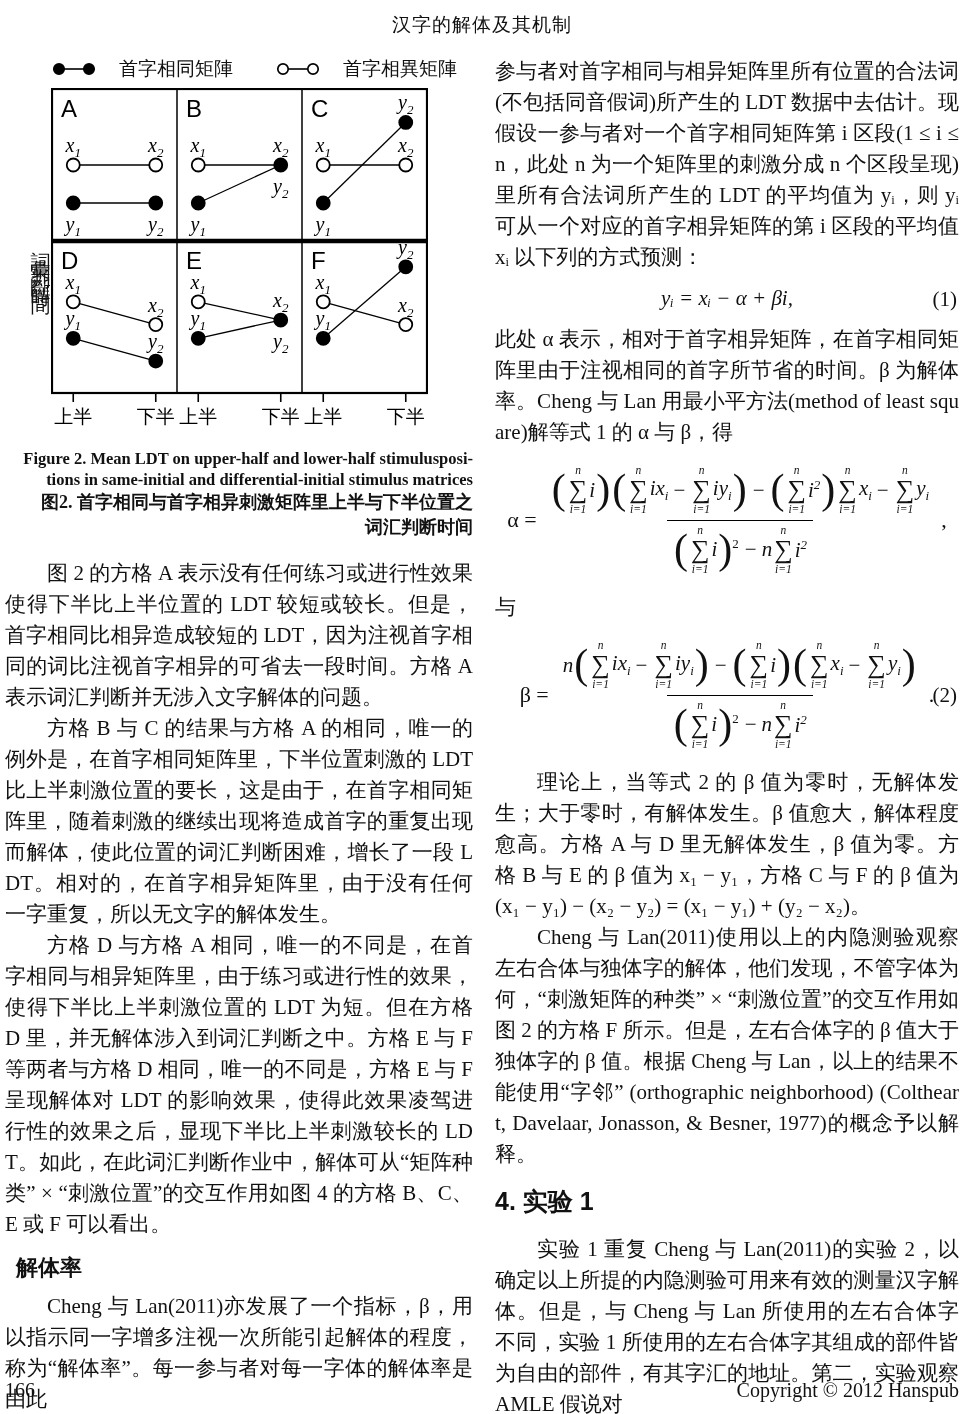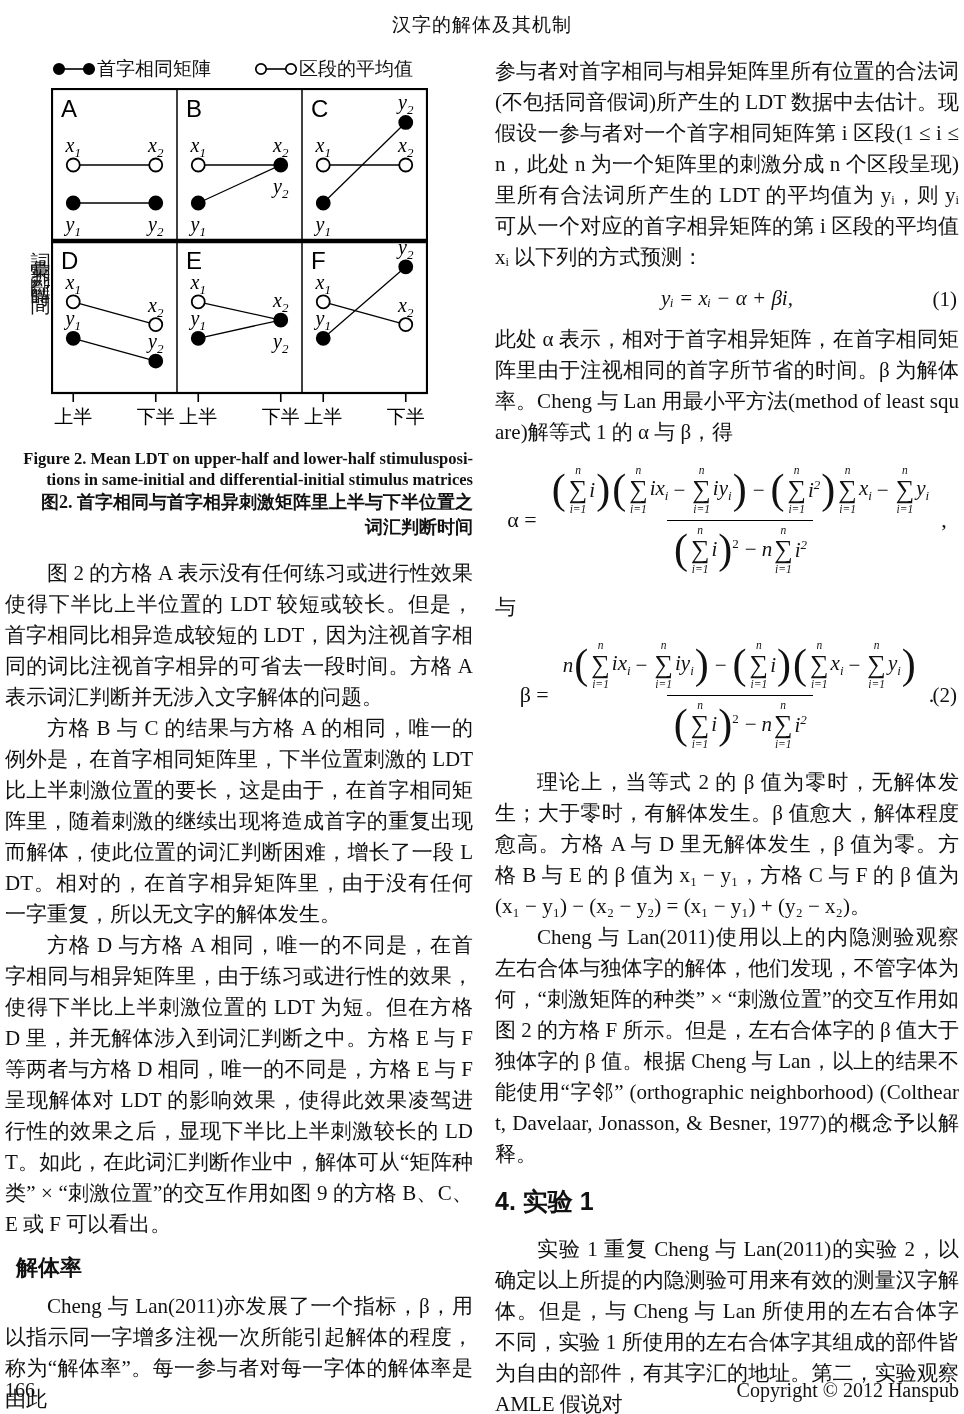--- a/index.html
+++ b/index.html
@@ -12,21 +12,21 @@
   .page-header{
     text-align:center;padding-top:12px;font-size:19px;letter-spacing:1px;
   }
   .content{display:flex;gap:22px;padding:18px 5px 0 5px;}
   .col-left{width:468px;flex:0 0 468px;}
   .col-right{flex:1;min-width:0;}
 
   
   .figure-block{margin-bottom:18px;}
   .legend{display:flex;gap:42px;align-items:center;margin:0 0 6px 46px;}
-  .legend-item{display:flex;align-items:center;gap:0;font-size:19px;}
+  .legend-item{display:flex;align-items:center;gap:22px;font-size:19px;}
   .figure-body{display:flex;align-items:center;}
   .y-axis-label{
     flex:0 0 46px;display:flex;justify-content:center;
     writing-mode:vertical-rl;text-orientation:upright;
     font-size:20px;letter-spacing:9px;line-height:1;
   }
   .figure-caption{text-align:right;margin-top:12px;}
   .cap-en{font-weight:bold;font-size:16.5px;line-height:21px;}
   .cap-zh{font-weight:bold;font-size:18px;line-height:25px;
           font-family:Liberation Serif, serif;}
@@ -92,21 +92,21 @@
                 <circle cx="38" cy="8" r="5.2" fill="#000" stroke="#000" stroke-width="1.7"></circle>
               </svg>
               <span>首字相同矩陣</span>
             </span>
             <span class="legend-item">
               <svg width="46" height="16">
                 <line x1="8" y1="8" x2="38" y2="8" stroke="#000" stroke-width="1.6"></line>
                 <circle cx="8" cy="8" r="5.2" fill="#fff" stroke="#000" stroke-width="1.7"></circle>
                 <circle cx="38" cy="8" r="5.2" fill="#fff" stroke="#000" stroke-width="1.7"></circle>
               </svg>
-              <span>区段的平均值</span>
+              <span>首字相異矩陣</span>
             </span>
           </div>
         <div class="figure-body">
           <div class="y-axis-label">詞彙判斷時間</div>
           <div id="figure-panels"><svg width="377" height="344" viewBox="-1 -1 377 344">
                 <g>
                   <text x="9" y="28" font-family="&quot;Liberation Sans&quot;,&quot;DejaVu Sans&quot;,sans-serif" font-size="24" fill="#000">A</text>
                   <line x1="21.25" y1="76" x2="103.75" y2="76" stroke="#000" stroke-width="1.3"></line>
                   <line x1="21.25" y1="114" x2="103.75" y2="114" stroke="#000" stroke-width="1.3"></line>
                   <circle cx="21.25" cy="76" r="6.5" fill="#fff" stroke="#000" stroke-width="1.8"></circle>
@@ -202,21 +202,21 @@
         <div class="figure-caption">
           <div class="cap-en">Figure 2. Mean LDT on upper-half and lower-half stimulusposi-</div>
           <div class="cap-en">tions in same-initial and differential-initial stimulus matrices</div>
           <div class="cap-zh">图2. 首字相同与首字相异刺激矩阵里上半与下半位置之</div>
           <div class="cap-zh">词汇判断时间</div>
         </div>
       </div>
       <div class="flow" id="left-flow">
           <p class="body-p indent">图 2 的方格 A 表示没有任何练习或进行性效果使得下半比上半位置的 LDT 较短或较长。但是，首字相同比相异造成较短的 LDT，因为注视首字相同的词比注视首字相异的可省去一段时间。方格 A 表示词汇判断并无涉入文字解体的问题。</p>
           <p class="body-p indent">方格 B 与 C 的结果与方格 A 的相同，唯一的例外是，在首字相同矩阵里，下半位置刺激的 LDT 比上半刺激位置的要长，这是由于，在首字相同矩阵里，随着刺激的继续出现将造成首字的重复出现而解体，使此位置的词汇判断困难，增长了一段 LDT。相对的，在首字相异矩阵里，由于没有任何一字重复，所以无文字的解体发生。</p>
-          <p class="body-p indent">方格 D 与方格 A 相同，唯一的不同是，在首字相同与相异矩阵里，由于练习或进行性的效果，使得下半比上半刺激位置的 LDT 为短。但在方格 D 里，并无解体涉入到词汇判断之中。方格 E 与 F 等两者与方格 D 相同，唯一的不同是，方格 E 与 F 呈现解体对 LDT 的影响效果，使得此效果凌驾进行性的效果之后，显现下半比上半刺激较长的 LDT。如此，在此词汇判断作业中，解体可从“矩阵种类” × “刺激位置”的交互作用如图 9 的方格 B、C、E 或 F 可以看出。</p>
+          <p class="body-p indent">方格 D 与方格 A 相同，唯一的不同是，在首字相同与相异矩阵里，由于练习或进行性的效果，使得下半比上半刺激位置的 LDT 为短。但在方格 D 里，并无解体涉入到词汇判断之中。方格 E 与 F 等两者与方格 D 相同，唯一的不同是，方格 E 与 F 呈现解体对 LDT 的影响效果，使得此效果凌驾进行性的效果之后，显现下半比上半刺激较长的 LDT。如此，在此词汇判断作业中，解体可从“矩阵种类” × “刺激位置”的交互作用如图 4 的方格 B、C、E 或 F 可以看出。</p>
           <h3>解体率</h3>
           <p class="body-p indent">Cheng 与 Lan(2011)亦发展了一个指标，β，用以指示同一字增多注视一次所能引起解体的程度，称为“解体率”。每一参与者对每一字体的解体率是由此</p>
         </div>
     </div>
 
     <div class="col-right">
       <div class="flow" id="right-flow">
           <p class="body-p">参与者对首字相同与相异矩阵里所有位置的合法词(不包括同音假词)所产生的 LDT 数据中去估计。现假设一参与者对一个首字相同矩阵第 i 区段(1 ≤ i ≤ n，此处 n 为一个矩阵里的刺激分成 n 个区段呈现)里所有合法词所产生的 LDT 的平均值为 yᵢ，则 yᵢ 可从一个对应的首字相异矩阵的第 i 区段的平均值 xᵢ 以下列的方式预测：</p>
           <div class="eq-line"><span class="eq-body">yᵢ = xᵢ − α + βi,</span><span class="eq-number">(1)</span></div>
           <p class="body-p">此处 α 表示，相对于首字相异矩阵，在首字相同矩阵里由于注视相同的首字所节省的时间。β 为解体率。Cheng 与 Lan 用最小平方法(method of least square)解等式 1 的 α 与 β，得</p>

